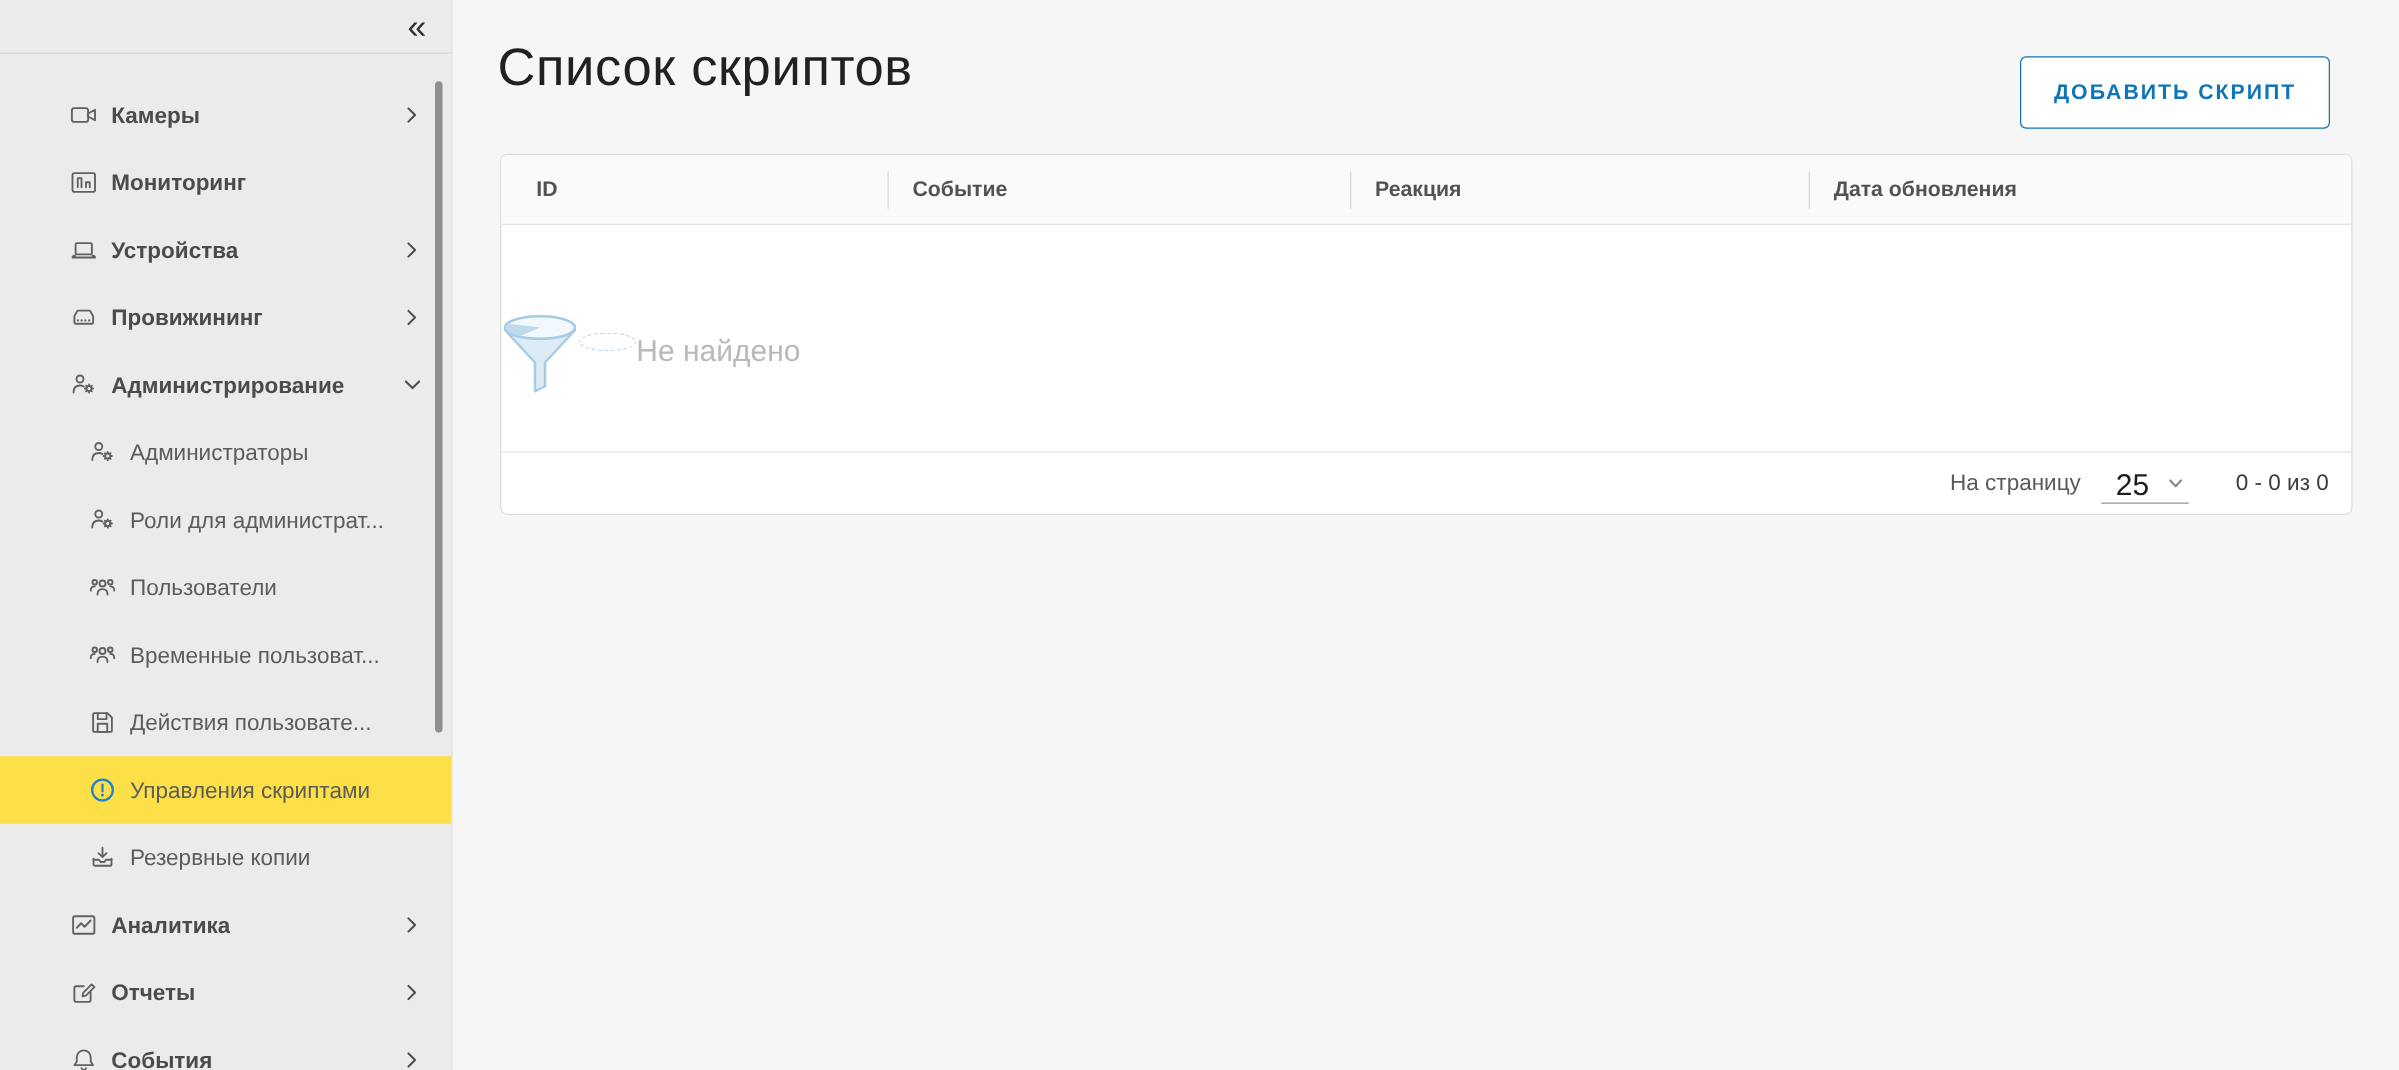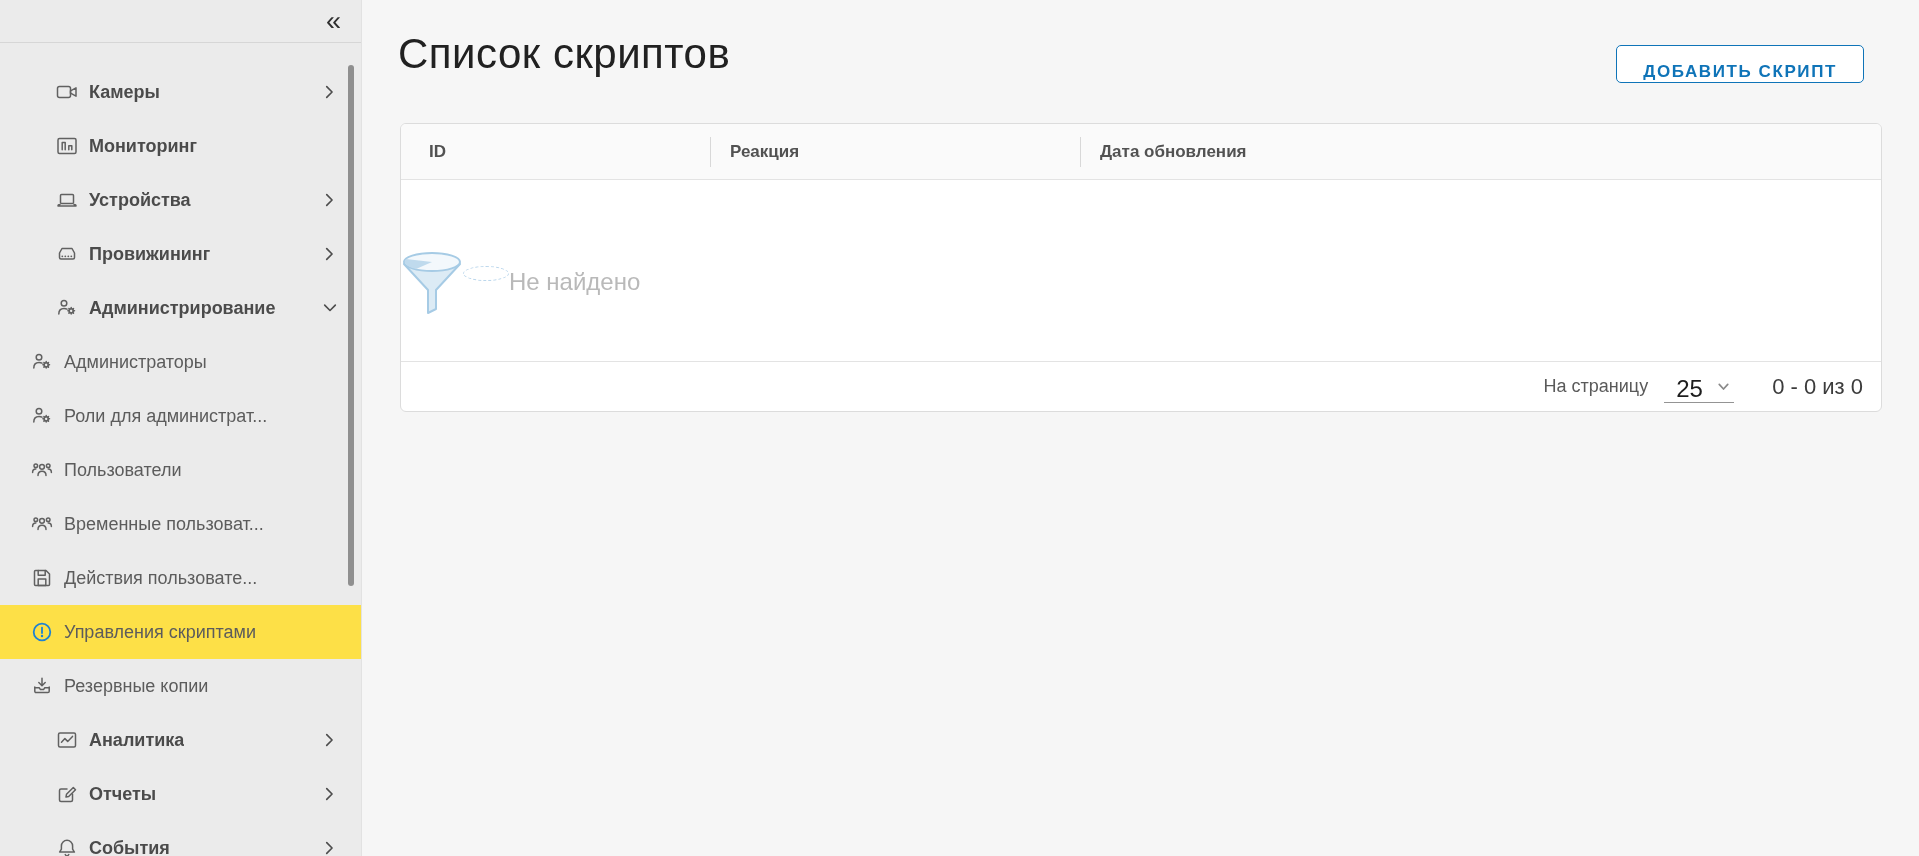--- a/index.html
+++ b/index.html
@@ -8,42 +8,42 @@
 
   
   .sidebar { position:absolute; left:0; top:0; width:362px; height:856px;
     background:#ebebeb; border-right:1px solid #e2e2e2; }
   .side-topbar { height:43px; border-bottom:1px solid #d6d6d6; position:relative; }
   .collapse-btn { position:absolute; right:20px; top:4px; font-size:27px; color:#2f2f2f;
     cursor:pointer; line-height:34px; }
   .menu { padding-top:22px; }
   .side-item { position:relative; height:54px; display:flex; align-items:center;
     padding-left:56px; cursor:pointer; }
-  .side-item.sub { padding-left:31px; }
+  .side-item.sub { padding-left:71px; }
   .side-item.active { background:#fde047; }
   .side-item .ic { width:22px; height:22px; flex:0 0 22px; display:flex;
     align-items:center; justify-content:center; }
   .side-item .ic svg { width:22px; height:22px; stroke:#616161; fill:none;
     stroke-width:1.5; stroke-linecap:round; stroke-linejoin:round; }
   .side-item.active .ic svg { stroke:#1e82d2; stroke-width:1.8; }
   .side-item .lbl { margin-left:11px; font-size:18px; color:#5c5c5c;
     white-space:nowrap; overflow:hidden; max-width:238px; }
   .side-item.top .lbl { font-weight:bold; color:#4b4b4b; }
   .side-item .chev { position:absolute; right:22px; top:50%; margin-top:-9px;
     width:18px; height:18px; }
   .side-item .chev svg { width:18px; height:18px; stroke:#4d4d4d; fill:none;
     stroke-width:2; stroke-linecap:round; stroke-linejoin:round; }
   .side-scrollthumb { position:absolute; left:348px; top:65px; width:6px; height:521px;
     background:#8f8f8f; border-radius:3px; }
 
   
   .main { position:absolute; left:362px; top:0; right:0; bottom:0; }
   .page-title { position:absolute; left:36px; top:30px; font-size:42px;
     font-weight:400; color:#212121; letter-spacing:.5px; }
-  .add-btn { position:absolute; right:55px; top:45px; height:38px; padding:16px 26px;
+  .add-btn { position:absolute; right:55px; top:45px; height:58px; padding:16px 26px;
     background:#ffffff; border:1.5px solid #0f74b8; border-radius:5px;
     color:#0f74b8; font-size:17px; font-weight:bold; letter-spacing:1.6px;
     font-family:"Liberation Sans", sans-serif; cursor:pointer; }
 
   .card { position:absolute; left:38px; top:123px; width:1482px; height:289px;
     background:#ffffff; border:1px solid #dcdcdc; border-radius:6px;
     display:flex; flex-direction:column; overflow:hidden; }
   .thead { height:56px; background:#fafafa; border-bottom:1px solid #e3e3e3;
     display:grid; grid-template-columns:309px 370px 367px 1fr; align-items:center; }
   .th { position:relative; font-size:17px; font-weight:bold; color:#525252;
@@ -61,21 +61,21 @@
 
   .tfoot { height:50px; border-top:1px solid #e3e3e3; display:flex; align-items:center;
     justify-content:flex-end; padding-right:18px; }
   .pp-label { font-size:18px; color:#5a5a5a; margin-right:16px;text-align:right; }
   .pp-select { position:relative; width:70px; height:32px; border-bottom:1px solid #949494;
     margin-right:38px; cursor:pointer; }
   .pp-value { position:absolute; left:12px; top:4px; font-size:24px; color:#1d1d1d; }
   .pp-select .chev-dn { position:absolute; right:2px; top:7px; width:17px; height:17px; }
   .pp-select .chev-dn svg { width:17px; height:17px; stroke:#8a8a8a; fill:none;
     stroke-width:2; stroke-linecap:round; stroke-linejoin:round; }
-  .range-label { font-size:22px; color:#3c3c3c; }
+  .range-label { font-size:18px; color:#3c3c3c; }
 </style>
 </head>
 <body>
 
 <div class="sidebar">
   <div class="side-topbar">
     <span class="collapse-btn">«</span>
   </div>
   <div class="menu" id="menu">
       <div class="side-item top">
@@ -255,20 +255,21 @@
   <div class="side-scrollthumb"></div>
 </div>
 
 <div class="main">
   <div class="page-title">Список скриптов</div>
   <button class="add-btn">ДОБАВИТЬ СКРИПТ</button>
 
   <div class="card">
     <div class="thead" id="thead">
         <div class="th">ID</div>
+        <div class="th">Событие</div>
         <div class="th">Реакция</div>
         <div class="th">Дата обновления</div>
       </div>
 
     <div class="tbody">
       <svg class="funnel" width="62" height="66" viewBox="0 0 62 66">
         <polygon points="3,14 27,40 27,63 35,59 35,40 59,14" fill="#dcebf5" stroke="#a6cbe5" stroke-width="2" stroke-linejoin="round"></polygon>
         <ellipse cx="31" cy="12" rx="28" ry="9" fill="#f3f8fc" stroke="#a6cbe5" stroke-width="2"></ellipse>
         <path d="M31 12 L5 9 A 28 9 0 0 0 15 19 Z" fill="#bfdaed"></path>
       </svg>

